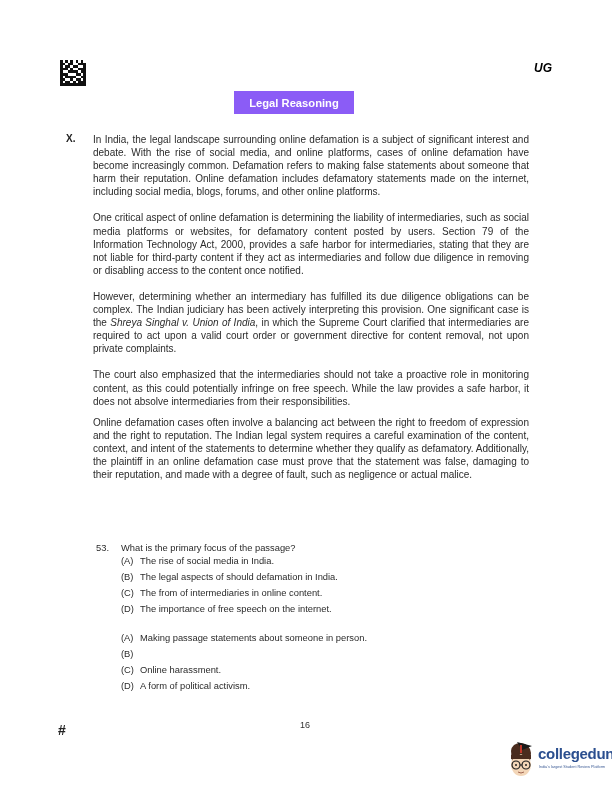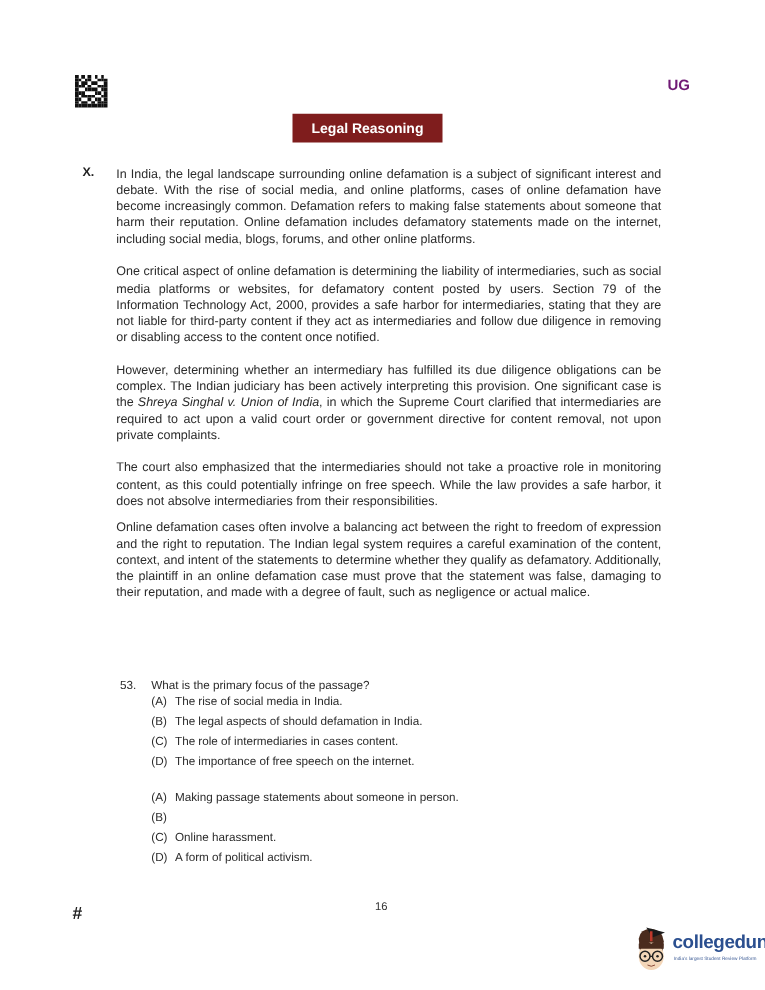--- a/index.html
+++ b/index.html
@@ -7,25 +7,25 @@
       width: 612px; height: 792px; position: relative; overflow: hidden;
       font-family: "Liberation Sans", sans-serif; color: #2b2b2b;
     }
     .qr {
       position: absolute; left: 60px; top: 60px; width: 26px; height: 26px;
       display: grid; grid-template-columns: repeat(10, 1fr); grid-template-rows: repeat(10, 1fr);
     }
     .qr span { display: block; }
     .qr .b { background: #111; }
     .ug {
-      position: absolute; left: 534px; top: 61px; font-weight: bold; font-size: 12px; color: #701a75;
+      position: absolute; left: 534px; top: 61px; font-weight: bold; font-size: 12px; color: #000000; font-style: italic;
     }
     .section-label {
       position: absolute; left: 234px; top: 91px; width: 120px; height: 23px;
-      background: #7f1d1d; color: #ffffff; font-weight: bold; font-size: 11.2px;
+      background: #8b5cf6; color: #ffffff; font-weight: bold; font-size: 11.2px;
       display: flex; align-items: center; justify-content: center;
     }
     .passage-marker {
       position: absolute; left: 66px; top: 133px; font-weight: bold; font-size: 10px; color: #222;
     }
     .passage {
       position: absolute; left: 93px; top: 133px; width: 436px;
       font-size: 10px; line-height: 13.1px; text-align: justify; color: #2b2b2b;
     }
     .passage p { margin: 0; }
@@ -184,21 +184,21 @@
   <div class="option">
       <span class="opt-label">(A)</span>
       <span>The rise of social media in India.</span>
     </div>
   <div class="option">
       <span class="opt-label">(B)</span>
       <span>The legal aspects of should defamation in India.</span>
     </div>
   <div class="option">
       <span class="opt-label">(C)</span>
-      <span>The role of intermediaries in cases content.</span>
+      <span>The from of intermediaries in online content.</span>
     </div>
   <div class="option">
       <span class="opt-label">(D)</span>
       <span>The importance of free speech on the internet.</span>
     </div>
 </div>
 
 <div class="question q54">
   <div class="option">
       <span class="opt-label">(A)</span>

